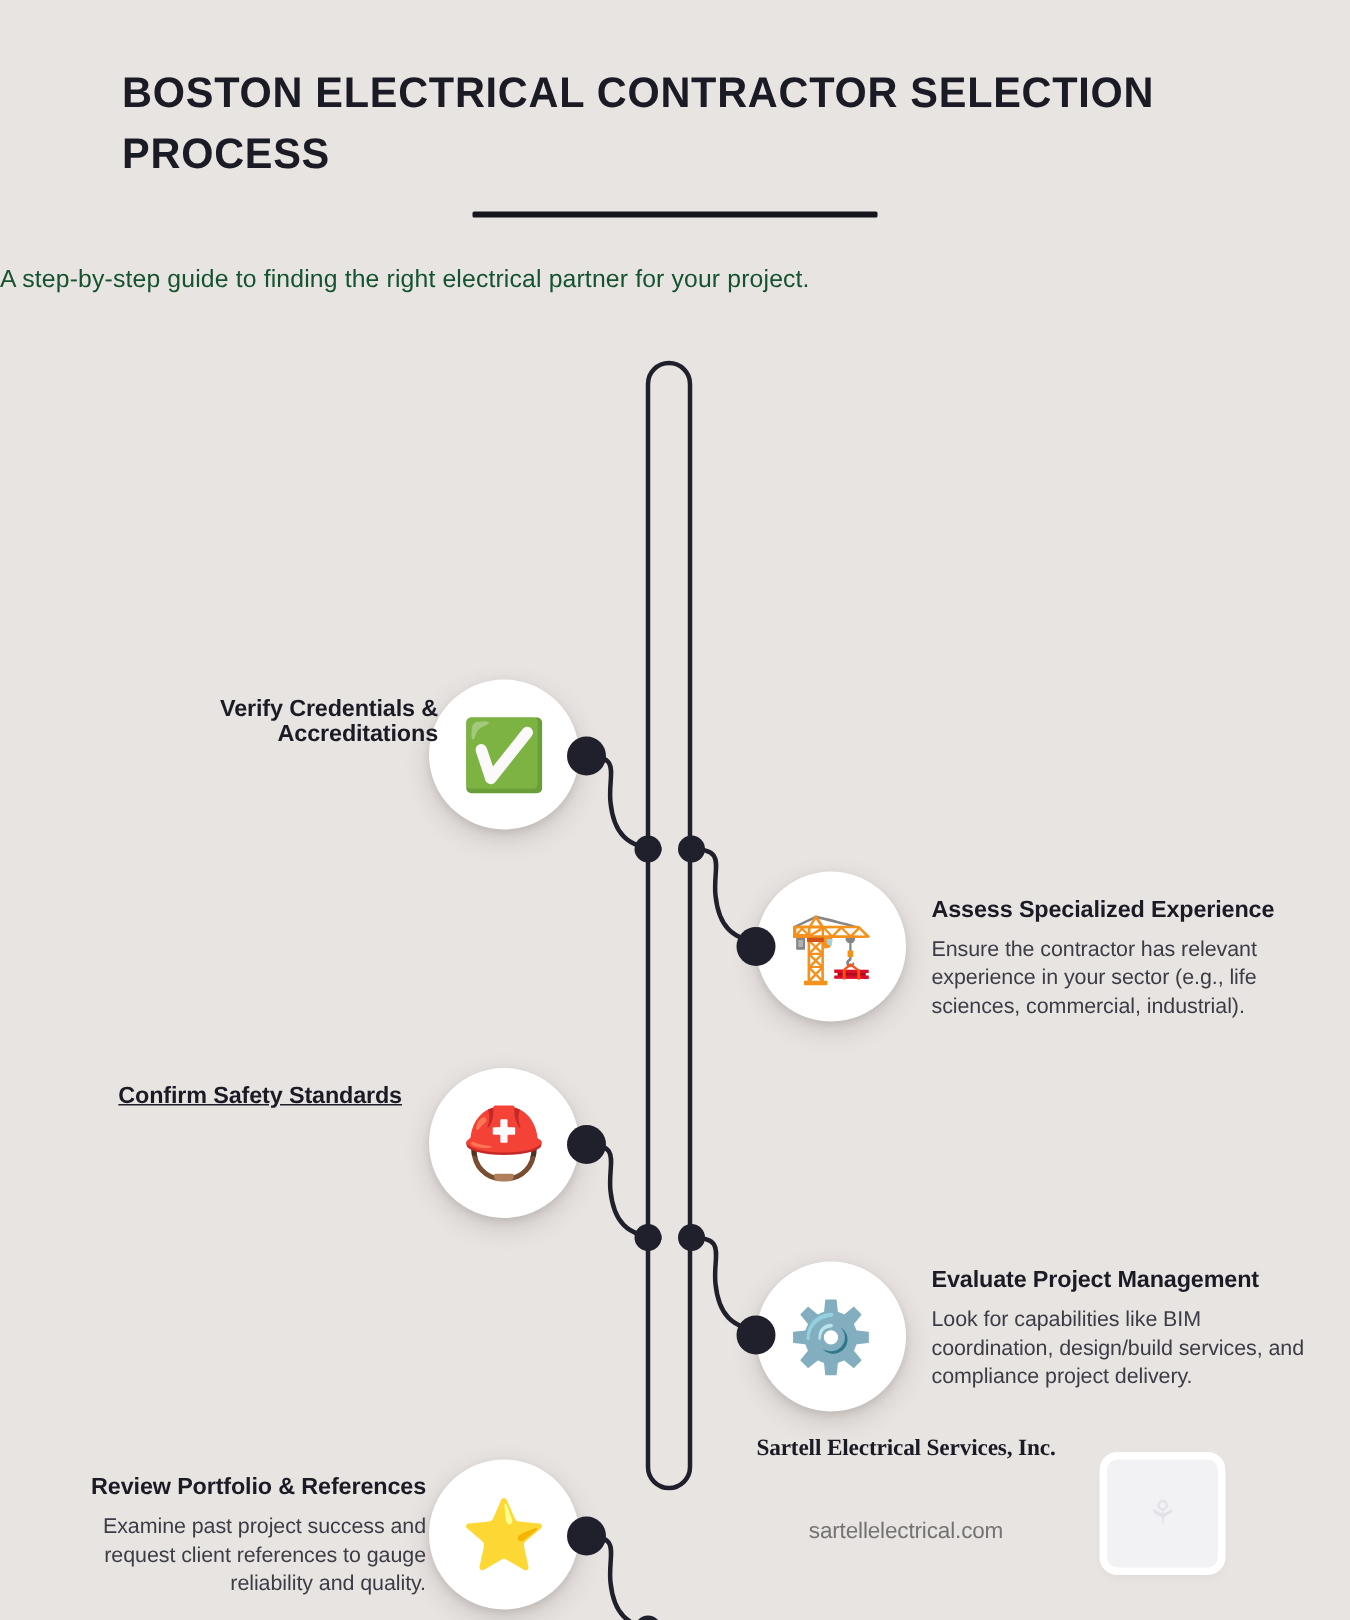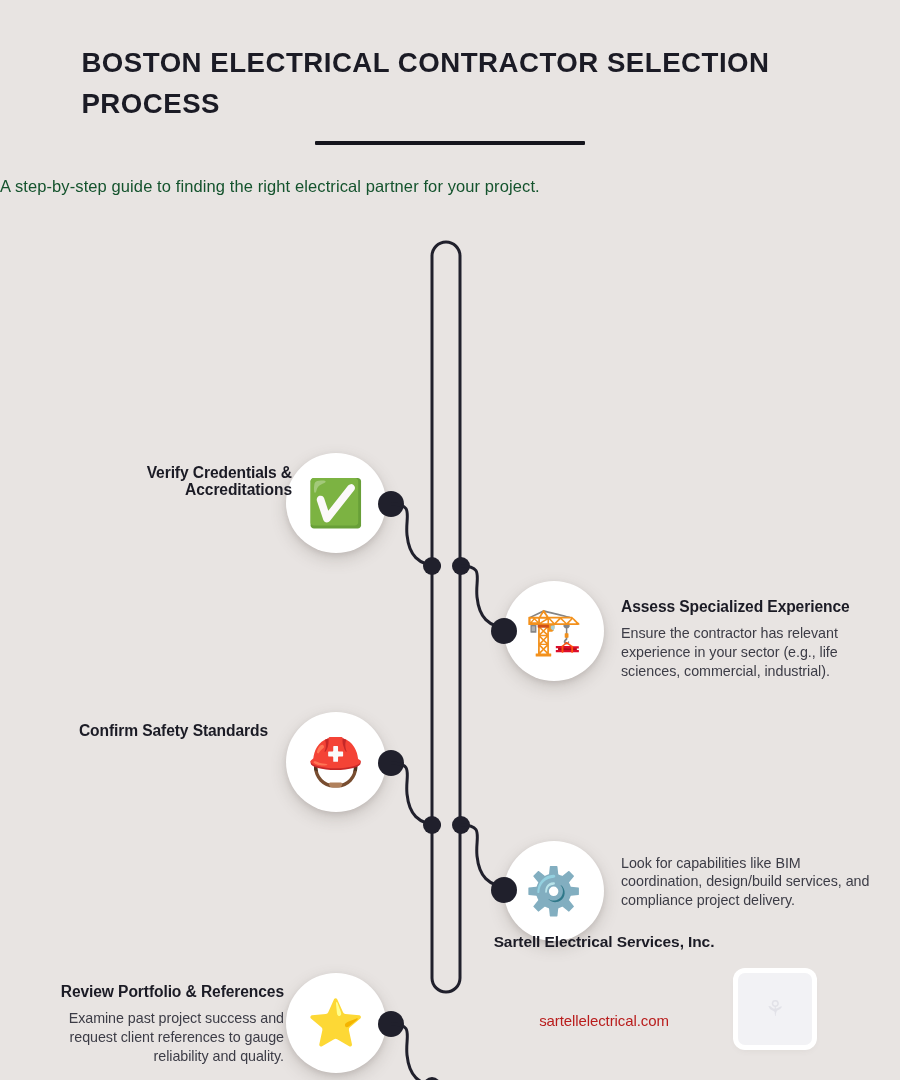--- a/index.html
+++ b/index.html
@@ -65,27 +65,28 @@
   }
 
   
   .bigdot{position:absolute;width:26px;height:26px;border-radius:50%;background:#20202c;}
   .curve{position:absolute;}
   .curve svg{display:block;overflow:visible;}
   .smalldot{position:absolute;width:18px;height:18px;border-radius:50%;background:#20202c;}
 
   
   .footer-name{
-    position:absolute;left:478px;top:933px;width:252px;
+    position:absolute;left:478px;top:957px;width:252px;
     text-align:center;font-size:15.5px;font-weight:bold;color:#1b1b25;
     letter-spacing:-.1px;
+    font-family:Liberation Serif, serif;
   }
   .footer-url{
     position:absolute;left:478px;top:1012px;width:252px;
-    text-align:center;font-size:15px;color:#b91c1c;letter-spacing:-.1px;
+    text-align:center;font-size:15px;color:#737373;letter-spacing:-.1px;
   }
   .logo-box{
     position:absolute;left:738px;top:973px;width:74px;height:72px;
     background:#f2f2f5;border-radius:7px;
     box-shadow:0 0 0 5px #ffffff, 0 3px 9px rgba(100,95,90,.16);
     display:flex;align-items:center;justify-content:center;
   }
   .logo-glyph{font-size:22px;color:#e2e2e8;line-height:1;}
 </style>
 </head>
@@ -135,37 +136,38 @@
         <path d="M 0 0 C 24 0 14 12 16 31 C 18 50 26 62 50 62" fill="none" stroke="#20202c" stroke-width="3"></path>
       </svg>
     </div>
     <div class="bigdot" style="left:491px;top:422px;"></div>
   </div>
 
   <div class="step">
     <div class="circle" style="left:286px;top:516px;">
       <span>⛑️</span>
     </div>
-    <div class="txt left" style="left:18px;top:526px;">
+    <div class="txt left" style="left:18px;top:526px;text-decoration:underline;">
       <div class="s-title">Confirm Safety Standards</div>
     </div>
     <div class="bigdot" style="left:378px;top:554px;"></div>
     <div class="curve" style="left:391px;top:567px;">
       <svg width="50" height="62" viewBox="0 0 50 62">
         <path d="M 0 0 C 24 0 14 12 16 31 C 18 50 26 62 50 62" fill="none" stroke="#20202c" stroke-width="3"></path>
       </svg>
     </div>
     <div class="smalldot" style="left:423px;top:620px;"></div>
   </div>
 
   <div class="step">
     <div class="circle" style="left:504px;top:645px;">
       <span>⚙️</span>
     </div>
     <div class="txt right" style="left:621px;top:649px;">
+      <div class="s-title">Evaluate Project Management</div>
       <div class="s-desc">Look for capabilities like BIM coordination, design/build services, and compliance project delivery.</div>
     </div>
     <div class="smalldot" style="left:452px;top:620px;"></div>
     <div class="curve" style="left:461px;top:629px;">
       <svg width="50" height="62" viewBox="0 0 50 62">
         <path d="M 0 0 C 24 0 14 12 16 31 C 18 50 26 62 50 62" fill="none" stroke="#20202c" stroke-width="3"></path>
       </svg>
     </div>
     <div class="bigdot" style="left:491px;top:681px;"></div>
   </div>

